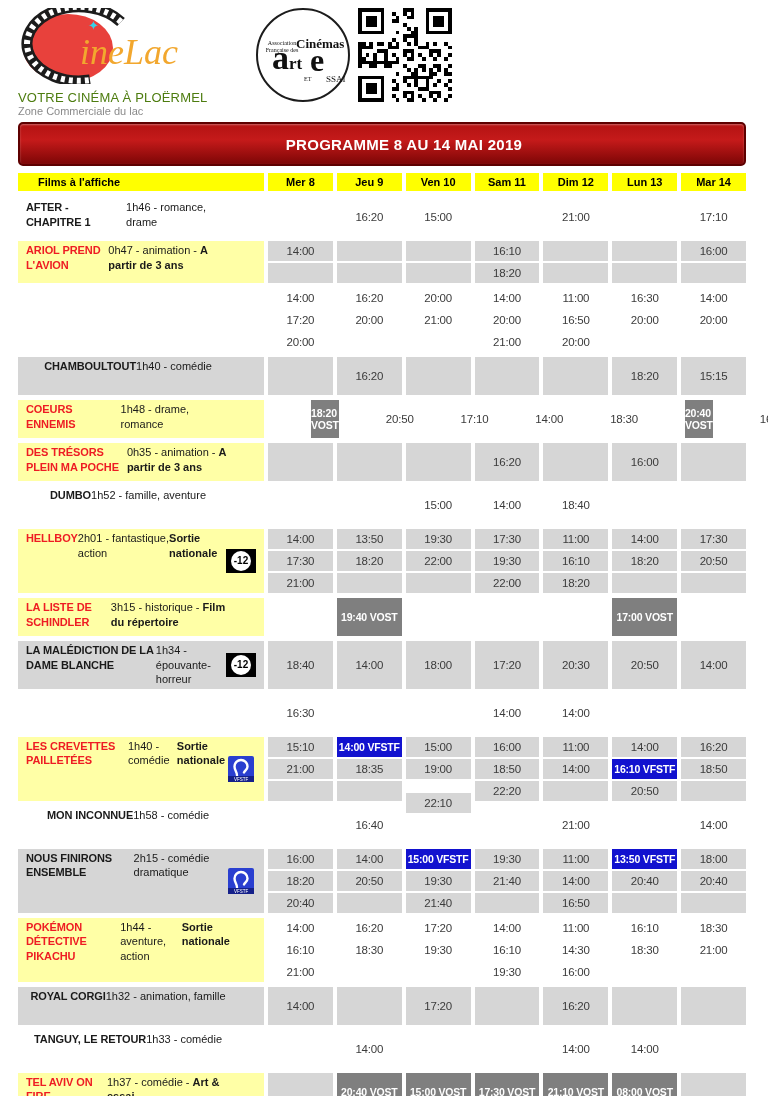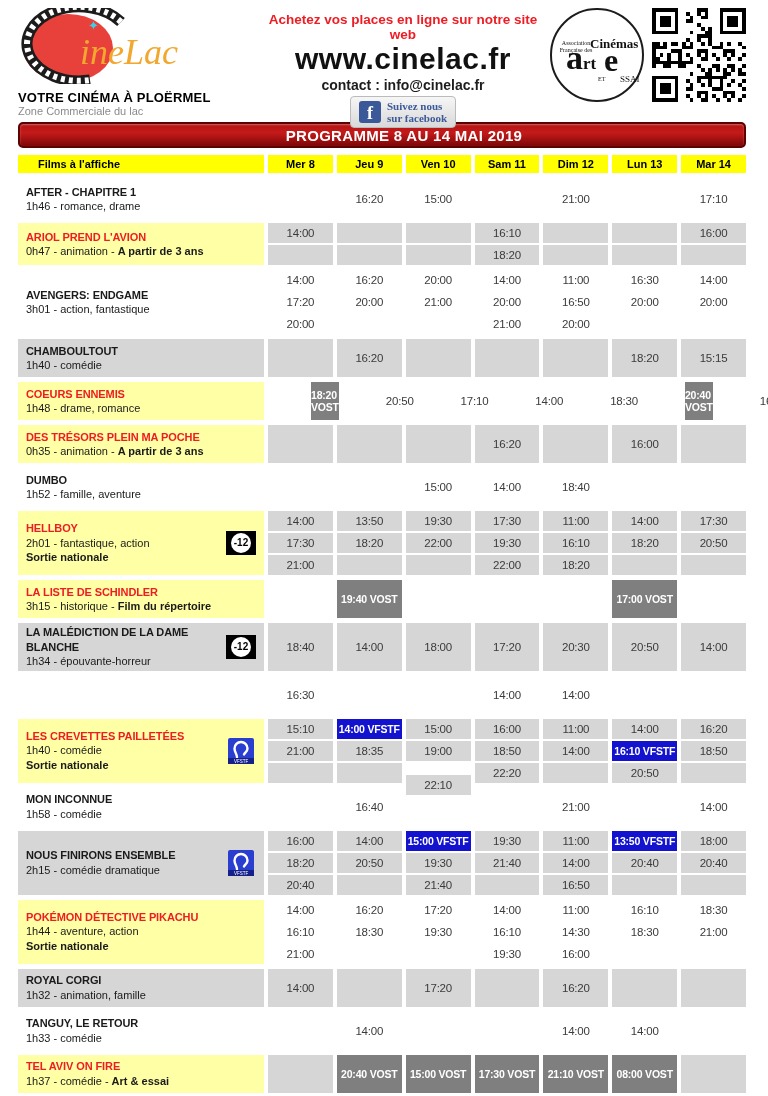--- a/index.html
+++ b/index.html
@@ -6,21 +6,21 @@
   body {
     width:768px; background:#ffffff;
     font-family:"Liberation Sans", sans-serif;
     color:#222;
   }
   .page { width:768px; padding:8px 22px 10px 18px; }
 
   
   .top-header { display:flex; align-items:flex-start; height:110px; }
   .logo-block { width:238px; }
-  .logo-tagline1 { font-size:13px; font-weight:bold; color:#000000; letter-spacing:.2px; margin-top:2px; }
+  .logo-tagline1 { font-size:13px; font-weight:normal; color:#4d7c0f; letter-spacing:.2px; margin-top:2px; }
   .logo-tagline2 { font-size:11px; color:#8a8a8a; }
   .center-block { flex:1; text-align:center; padding-top:4px; }
   .buy-line { color:#ee1c23; font-weight:bold; font-size:13.5px; }
   .site-url { font-size:30px; font-weight:bold; color:#111; letter-spacing:.5px; line-height:1.15; }
   .contact-line { font-size:14px; font-weight:bold; color:#1d1d1d; }
   .fb-badge { display:inline-flex; align-items:center; gap:6px; margin-top:3px;
     background:linear-gradient(#f6f6f6,#d9d9d9); border:1px solid #bbb; border-radius:4px;
     padding:3px 8px; cursor:pointer; }
   .fb-f { width:22px; height:22px; background:#3b5998; color:#fff; border-radius:3px;
     font-family:"Liberation Serif", serif; font-weight:bold; font-size:18px;
@@ -35,37 +35,37 @@
   .ae-cinemas { position:absolute; top:26px; left:38px; font-size:13px; font-weight:bold; color:#111; }
   .ae-art { position:absolute; top:34px; left:14px; font-size:17px; font-weight:bold; color:#111; }
   .ae-a { font-size:34px; line-height:.8; }
   .ae-e { position:absolute; top:38px; left:52px; font-size:32px; font-weight:bold; line-height:.8; color:#111;}
   .ae-et { position:absolute; top:66px; left:46px; font-size:6px; color:#111; }
   .ae-ssai { position:absolute; top:64px; left:68px; font-size:9px; color:#111; }
 
   .qr-box { width:94px; height:94px; background:#fff; }
 
   
-  .banner { margin-top:4px; height:26px; border:2px solid #5e0000; border-radius:5px;
+  .banner { margin-top:4px; height:44px; border:2px solid #5e0000; border-radius:5px;
     background:linear-gradient(180deg,#b31212 0%,#c51a1a 40%,#7d0606 100%);
     display:flex; align-items:center; justify-content:center;
     color:#fff; font-weight:bold; font-size:15px; letter-spacing:.3px;
     box-shadow:inset 0 1px 2px rgba(255,255,255,.35);padding-left:44px; }
 
   
   .sched { margin-top:7px; }
   .grid-row { display:grid; grid-template-columns:246px repeat(7, 1fr);
     column-gap:4px; row-gap:2px; }
   .day-header { margin-bottom:7px; }
   .hdr-cell { background:#ffff00; font-weight:bold; font-size:11px; color:#000;
     height:18px; display:flex; align-items:center; justify-content:center; }
   .hdr-films { justify-content:flex-start; padding-left:20px; }
 
   .film-row { margin-bottom:5px; }
-  .title-cell { position:relative; display:flex; flex-direction:column; justify-content:center;
+  .title-cell { position:relative; display:flex; justify-content:center;
     padding:2px 34px 2px 8px; line-height:14.5px; }
   .style-gray .title-cell { background:#d6d6d6; }
   .style-yellow-gray .title-cell, .style-yellow-white .title-cell { background:#ffffa6; }
   .t1 { font-weight:bold; font-size:11px; color:#1a1a1a; letter-spacing:-.1px; }
   .t1.red { color:#ee1c23; }
   .t2 { font-size:11px; color:#1a1a1a; }
   .t2 b { font-weight:bold; }
   .t3 { font-size:11px; font-weight:bold; color:#1a1a1a; }
 
   .time-cell { display:flex; align-items:center; justify-content:center;
@@ -93,32 +93,20 @@
         <ellipse cx="50" cy="40" rx="45" ry="34" fill="#e8413c"></ellipse>
         <path d="M103 14 A52 37 0 1 0 72 72" stroke="#1c1c1c" stroke-width="11" fill="none"></path>
         <path d="M103 14 A52 37 0 1 0 72 72" stroke="#ffffff" stroke-width="6" fill="none" stroke-dasharray="4 4"></path>
         <text x="62" y="56" font-family="Liberation Serif, serif" font-style="italic" font-size="36" fill="#f2a72e">ineLac</text>
         <text x="70" y="22" font-size="13" fill="#35d3e8">✦</text>
       </svg>
       <div class="logo-tagline1">VOTRE CINÉMA À PLOËRMEL</div>
       <div class="logo-tagline2">Zone Commerciale du lac</div>
     </div>
 
-    <div class="center-block">
-      <div class="buy-line">Achetez vos places en ligne sur notre site web</div>
-      <div class="site-url">www.cinelac.fr</div>
-      <div class="contact-line">contact : info@cinelac.fr</div>
-      <div class="fb-badge">
-        <div class="fb-f">f</div>
-        <div class="fb-text">
-          <div>Suivez nous</div>
-          <div>sur facebook</div>
-        </div>
-      </div>
-    </div>
 
     <div class="right-block">
       <div class="ae-circle">
         <div class="ae-assoc">Association Française des</div>
         <div class="ae-cinemas">Cinémas</div>
         <div class="ae-art"><span class="ae-a">a</span><span>rt</span></div>
         <div class="ae-e">e</div>
         <div class="ae-et">ET</div>
         <div class="ae-ssai">SSAI</div>
       </div>
@@ -337,24 +325,20 @@
           <div class="time-cell graybg" style="grid-area: 1 / 8;">16:00</div>
           <div class="time-cell graybg" style="grid-area: 2 / 2;"></div>
           <div class="time-cell graybg" style="grid-area: 2 / 3;"></div>
           <div class="time-cell graybg" style="grid-area: 2 / 4;"></div>
           <div class="time-cell graybg" style="grid-area: 2 / 5;">18:20</div>
           <div class="time-cell graybg" style="grid-area: 2 / 6;"></div>
           <div class="time-cell graybg" style="grid-area: 2 / 7;"></div>
           <div class="time-cell graybg" style="grid-area: 2 / 8;"></div>
         </div>
         <div class="grid-row film-row style-white" style="grid-auto-rows: 20px;">
-          <div class="title-cell" style="grid-row: 1 / span 3;">
-            <div class="t1">AVENGERS: ENDGAME</div>
-            <div class="t2">3h01 - action, fantastique</div>
-          </div>
           <div class="time-cell" style="grid-area: 1 / 2;">14:00</div>
           <div class="time-cell" style="grid-area: 1 / 3;">16:20</div>
           <div class="time-cell" style="grid-area: 1 / 4;">20:00</div>
           <div class="time-cell" style="grid-area: 1 / 5;">14:00</div>
           <div class="time-cell" style="grid-area: 1 / 6;">11:00</div>
           <div class="time-cell" style="grid-area: 1 / 7;">16:30</div>
           <div class="time-cell" style="grid-area: 1 / 8;">14:00</div>
           <div class="time-cell" style="grid-area: 2 / 2;">17:20</div>
           <div class="time-cell" style="grid-area: 2 / 3;">20:00</div>
           <div class="time-cell" style="grid-area: 2 / 4;">21:00</div>

